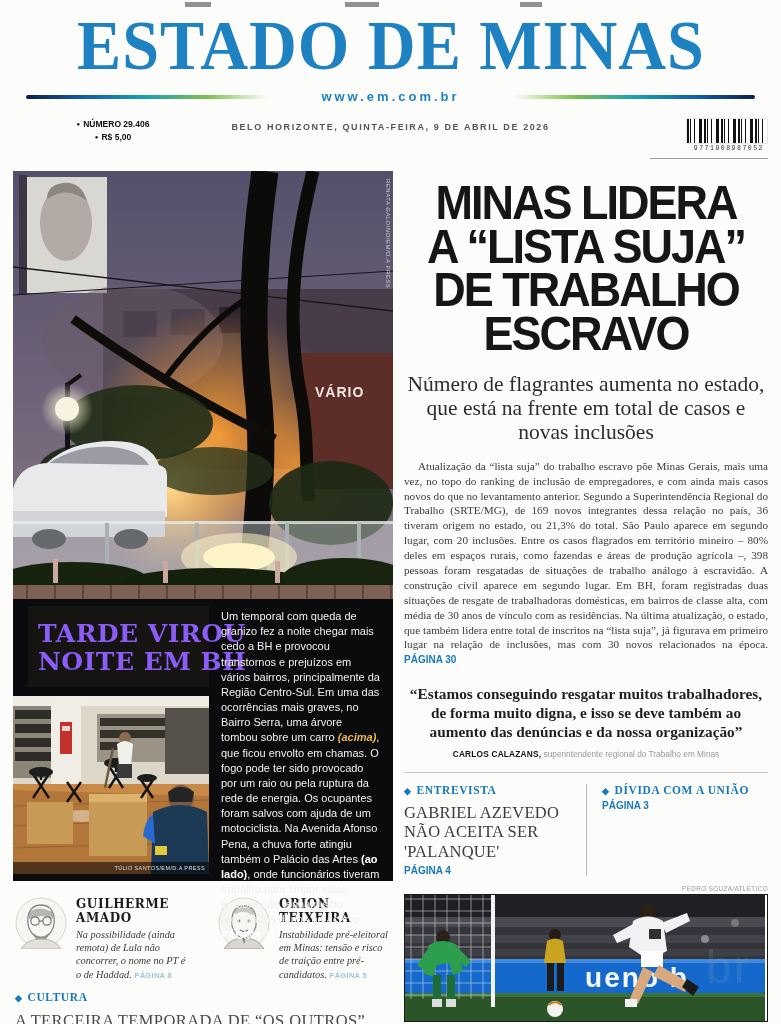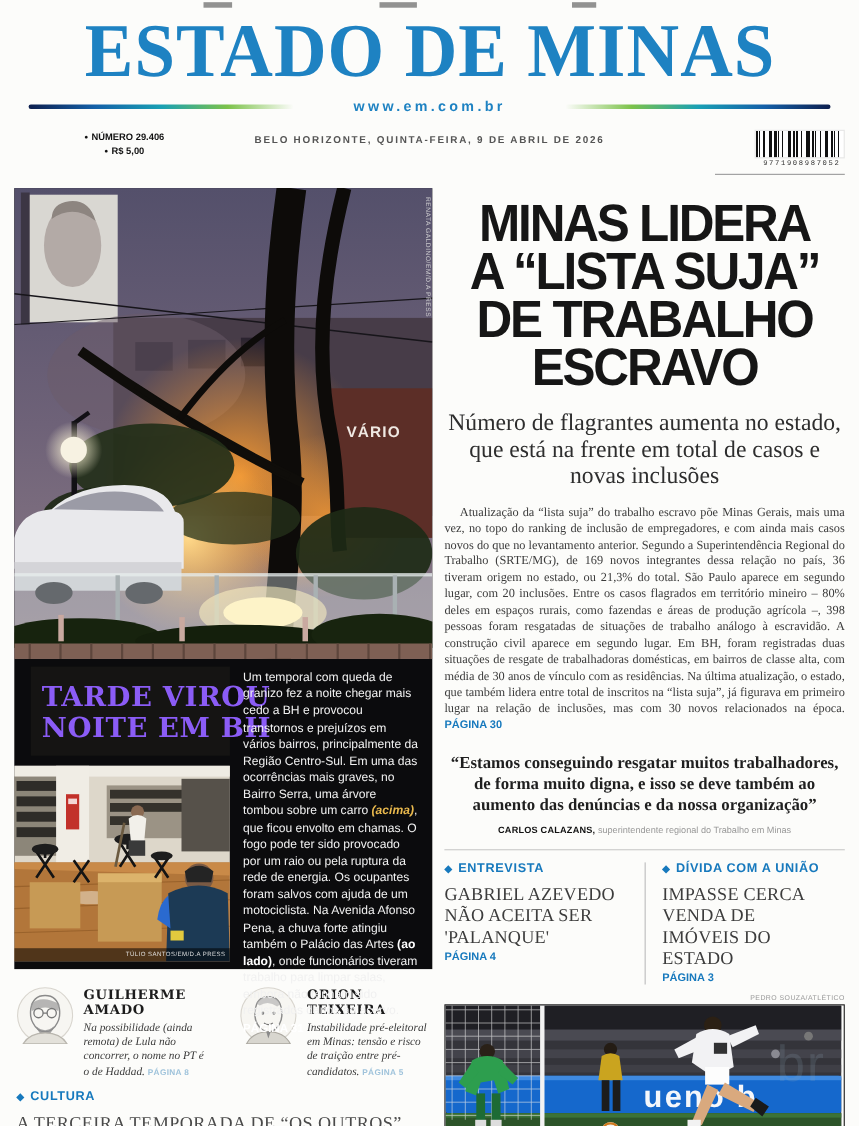--- a/index.html
+++ b/index.html
@@ -79,21 +79,21 @@
   
   .columnists { display:grid; grid-template-columns:1fr 1fr; gap:30px; margin-top:16px; padding:0 2px; }
   .columnist { display:flex; gap:9px; }
   .avatar { flex:0 0 52px; }
   .col-name { font-family:"DejaVu Serif", serif; font-weight:bold; font-size:12px; letter-spacing:.6px; color:#1c1c1c; }
   .col-desc { font-family:"Liberation Serif", serif; font-style:italic; font-size:10.3px; line-height:1.28; color:#3a3a3a; margin-top:3px; }
   .pageref-light { font-family:"Liberation Sans", sans-serif; font-style:normal; font-weight:bold; font-size:7.5px; color:#9fc3db; letter-spacing:.3px;margin-top:32px; }
 
   
   .cultura { margin-top:10px; padding:0 2px; }
-  .section-label { font-family:Liberation Sans, sans-serif; font-weight:bold; font-size:11.5px; letter-spacing:.6px; color:#1779bd; }
+  .section-label { font-family:Liberation Serif, serif; font-weight:bold; font-size:11.5px; letter-spacing:.6px; color:#1779bd; }
   .diamond { font-size:9px; margin-right:5px; color:#1779bd; }
   .cultura-title { margin-top:8px; font-family:"Liberation Serif", serif; font-size:16.5px; letter-spacing:.4px; color:#4a4a4a; }
   .pageref { font-family:"Liberation Sans", sans-serif; font-weight:bold; color:#1779bd; }
 
   
   .lead-headline {
     margin-top:10px; text-align:center; font-family:"Liberation Sans", sans-serif;
     font-weight:900; font-size:45px; line-height:.97; color:#161616; letter-spacing:-2px;
   }
   .lead-headline span { display:block; transform:scaleY(1.06); transform-origin:center; }
@@ -403,21 +403,20 @@
           <div class="section-label">
             <span class="diamond">◆</span><span>ENTREVISTA</span>
           </div>
           <div class="brief-title">GABRIEL AZEVEDO NÃO ACEITA SER 'PALANQUE'</div>
           <div class="brief-page pageref">PÁGINA 4</div>
         </div>
         <div class="brief">
           <div class="section-label">
             <span class="diamond">◆</span><span>DÍVIDA COM A UNIÃO</span>
           </div>
-          <div class="brief-title">IMPASSE CERCA VENDA DE IMÓVEIS DO ESTADO</div>
           <div class="brief-page pageref">PÁGINA 3</div>
         </div>
       </div>
 
       <div class="soccer-credit">PEDRO SOUZA/ATLÉTICO</div>
 
       <div class="soccer-wrap">
 
         <svg width="360" height="126" viewBox="0 0 360 126">
           <rect width="360" height="126" fill="#34343a"></rect>

